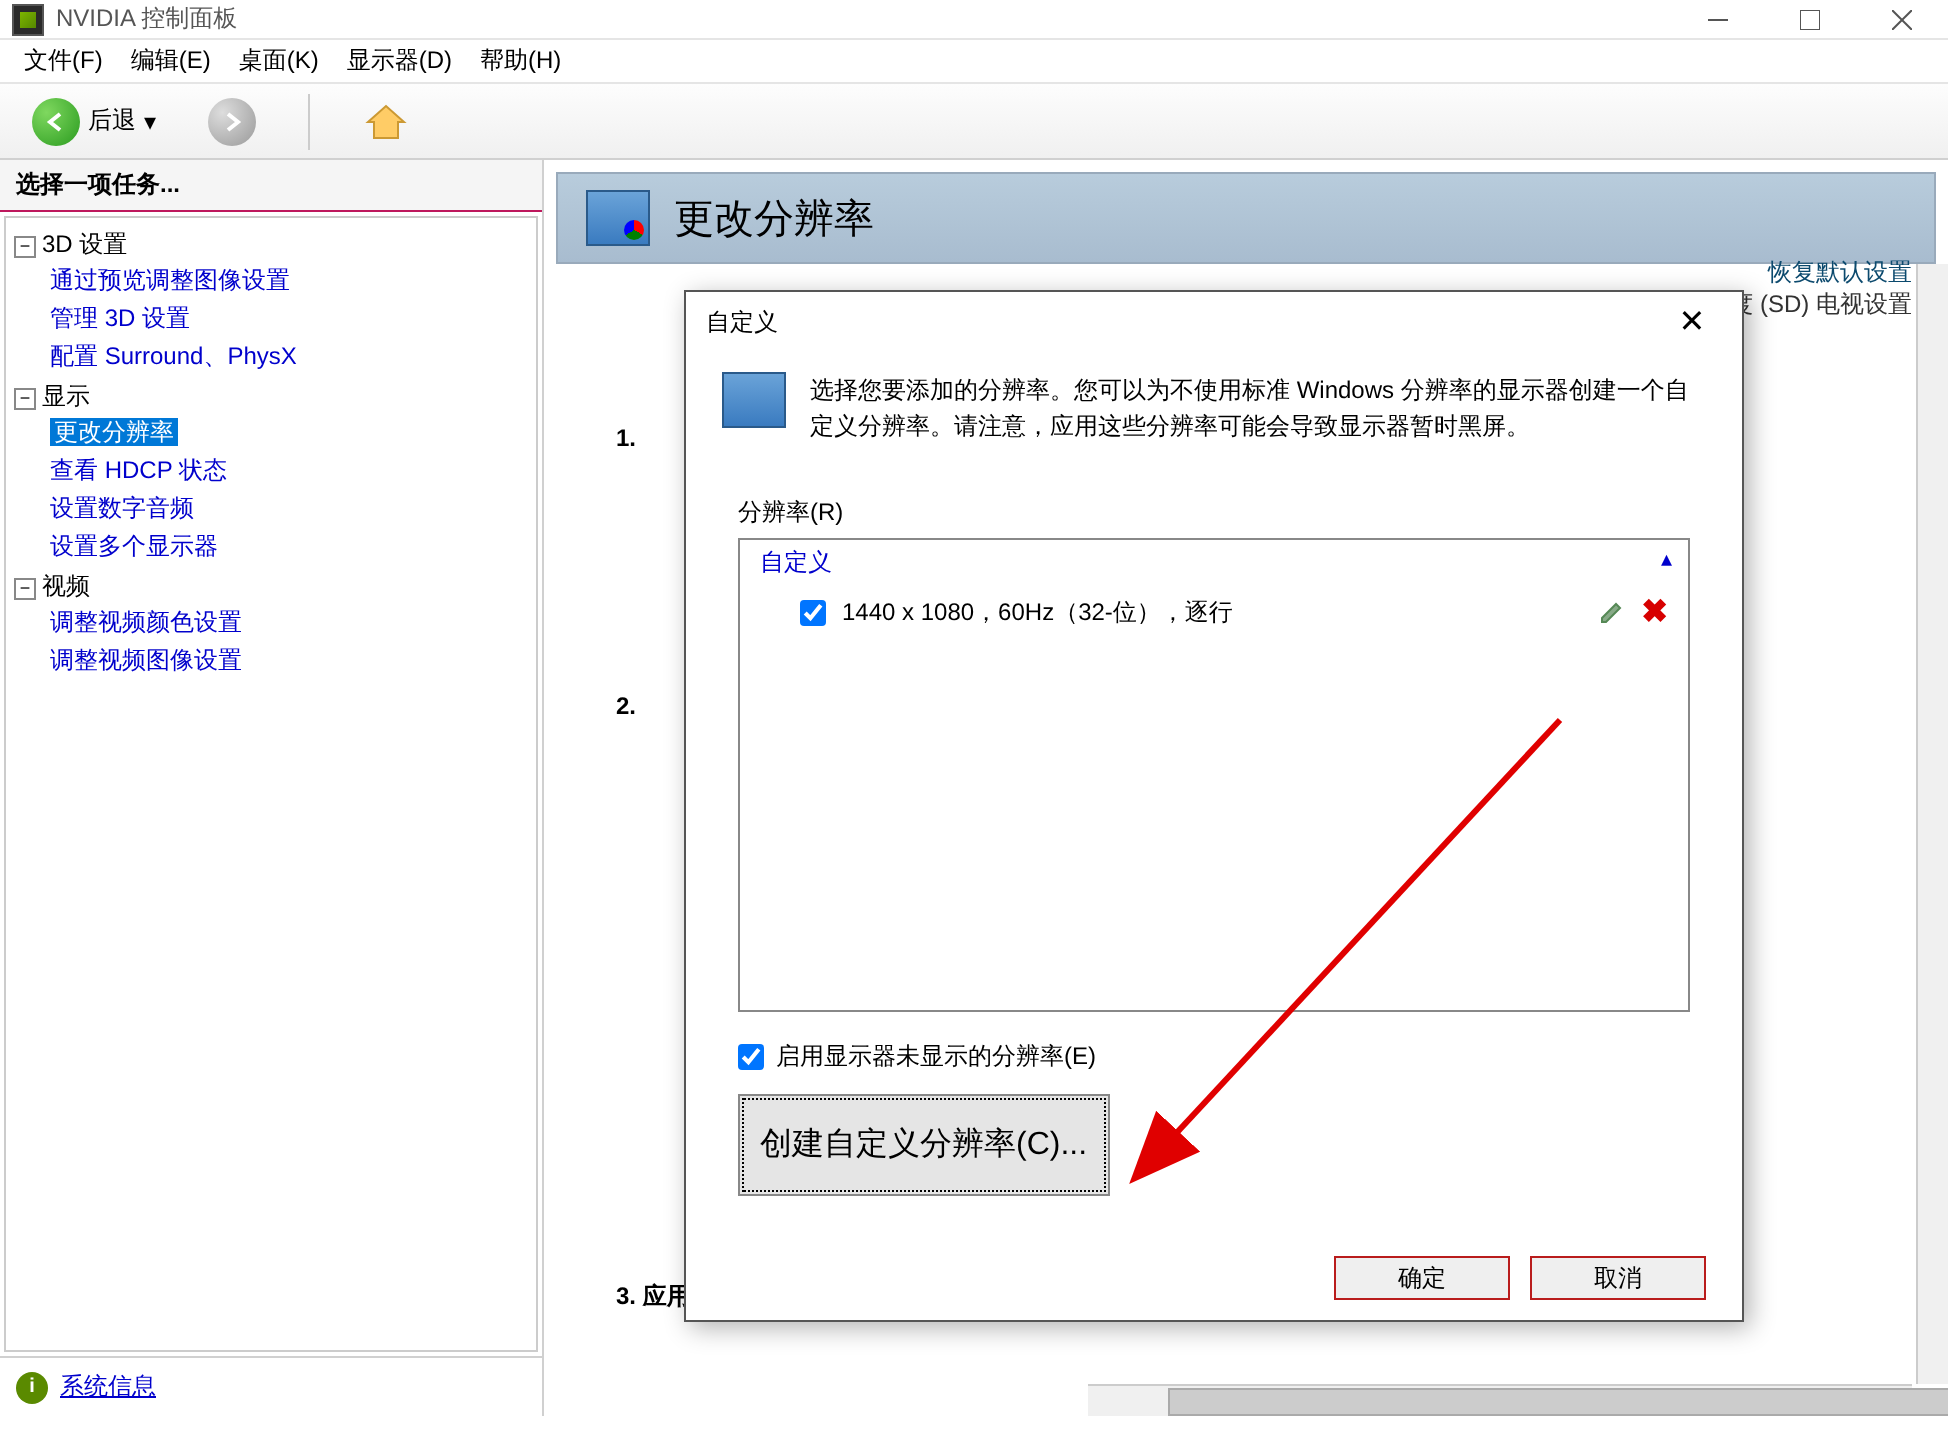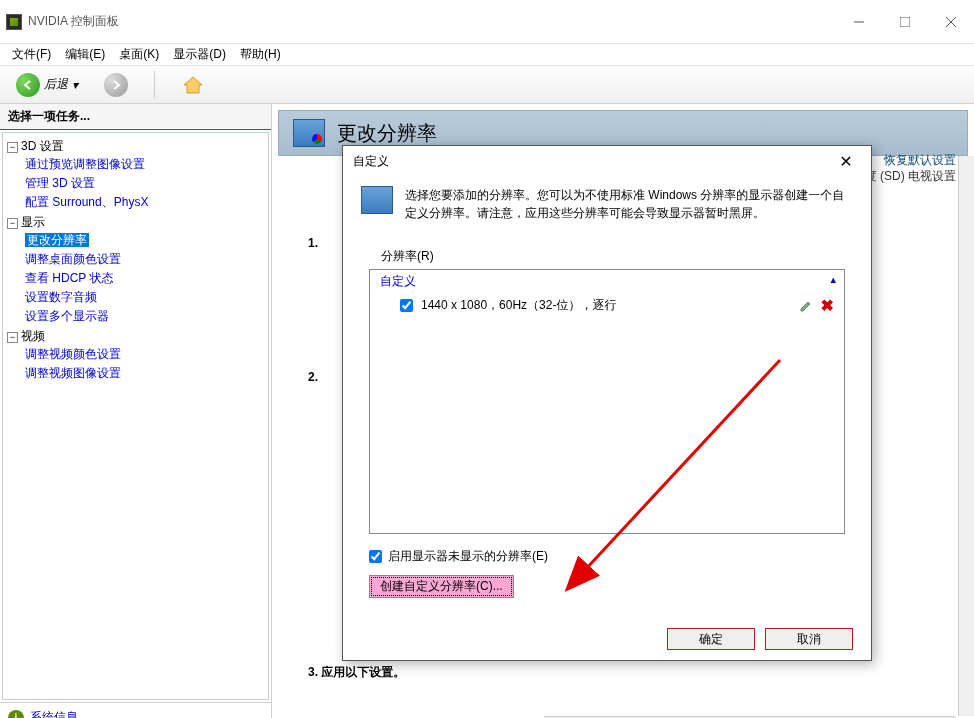--- a/index.html
+++ b/index.html
@@ -1,31 +1,31 @@
 <!DOCTYPE html>
 <html><head>
 <meta charset="utf-8">
 <style>
 * { box-sizing: border-box; margin: 0; padding: 0; }
 body { font-family: "Microsoft YaHei", "SimSun", sans-serif; font-size: 12px; background: #fff; width: 974px; height: 718px; overflow: hidden; position: relative; }
 
 
-.titlebar { height: 44px; background: #fff; border-bottom: 1px solid #e5e5e5; display: flex; align-items: center; padding-left: 6px; }
+.titlebar { height: 20px; background: #fff; border-bottom: 1px solid #e5e5e5; display: flex; align-items: center; padding-left: 6px; }
 .titlebar .app-icon { width: 16px; height: 16px; background: #2a2a2a; border: 1px solid #555; margin-right: 6px; display: flex; align-items: center; justify-content: center; }
 .titlebar .app-icon::after { content: ""; width: 8px; height: 8px; background: linear-gradient(135deg, #7db500, #558800); }
 .titlebar .title-text { color: #555; font-size: 12px; }
 .titlebar .win-controls { margin-left: auto; display: flex; }
 .titlebar .win-btn { width: 46px; height: 30px; display: flex; align-items: center; justify-content: center; color: #555; cursor: pointer; }
 
 
 .menubar { height: 22px; display: flex; align-items: center; padding-left: 12px; gap: 14px; border-bottom: 1px solid #e5e5e5; }
 .menubar .menu-item { color: #000; font-size: 12px; cursor: pointer; }
 
 
-.toolbar { height: 38px; display: flex; align-items: center; padding-left: 12px; gap: 18px; border-bottom: 1px solid #d0d0d0; background: linear-gradient(#fdfdfd, #f0f0f0); font-style: italic; }
+.toolbar { height: 38px; display: flex; align-items: center; padding-left: 12px; gap: 18px; border-bottom: 1px solid #d0d0d0; background: linear-gradient(#fdfdfd, #f0f0f0); }
 .tb-btn { display: flex; align-items: center; gap: 4px; padding: 2px 4px; }
 .tb-circle { width: 24px; height: 24px; border-radius: 50%; background: radial-gradient(circle at 30% 30%, #7fd85f, #2a9b1f); display: flex; align-items: center; justify-content: center; color: #fff; }
 .tb-circle.gray { background: radial-gradient(circle at 30% 30%, #ddd, #999); }
 .tb-sep { width: 1px; height: 28px; background: #ccc; margin: 0 4px; }
 .tb-home { width: 24px; height: 24px; }
 
 
 .main { display: flex; height: calc(718px - 30px - 22px - 38px); }
 .sidebar { width: 272px; border-right: 1px solid #d0d0d0; display: flex; flex-direction: column; }
 .sidebar-header { padding: 4px 8px; font-weight: bold; font-size: 12px; border-bottom: 1px solid #be185d; background: #f5f5f5; }
@@ -53,32 +53,32 @@
 .step-title { font-weight: bold; margin-bottom: 6px; }
 
 
 .modal { position: absolute; left: 342px; top: 145px; width: 530px; height: 516px; background: #fff; border: 1px solid #555; box-shadow: 3px 3px 12px rgba(0,0,0,0.3); display: flex; flex-direction: column; }
 .modal-title { height: 30px; display: flex; align-items: center; padding: 0 10px; font-size: 12px; }
 .modal-title .close { margin-left: auto; width: 30px; text-align: center; cursor: pointer; font-size: 16px; }
 .modal-body { flex: 1; padding: 10px 18px; display: flex; flex-direction: column; }
 .modal-info { display: flex; gap: 12px; margin-bottom: 26px; }
 .modal-info .info-icon-lg { width: 32px; height: 28px; background: linear-gradient(#6aa3d8, #3a7bc0); border: 1px solid #2a5a8a; flex-shrink: 0; }
 .modal-info p { font-size: 12px; line-height: 1.5; }
-.res-label { font-size: 12px; margin-bottom: 4px; margin-left: 20px; }
+.res-label { font-size: 12px; margin-bottom: 4px; margin-left: 8px; }
 .res-list { flex: 1; border: 1px solid #888; margin-left: 8px; margin-right: 8px; overflow: hidden; position: relative; }
 .res-list-header { padding: 3px 10px; color: #0000cc; font-size: 12px; border-bottom: none; }
 .res-collapse { position: absolute; right: 8px; top: 3px; color: #0000cc; font-size: 11px; cursor: pointer; }
 .res-item { padding: 3px 10px 3px 30px; display: flex; align-items: center; gap: 8px; }
 .res-item input[type="checkbox"] { width: 13px; height: 13px; }
 .res-item .res-actions { margin-left: auto; display: flex; gap: 8px; align-items: center; }
 .edit-icon { width: 14px; height: 14px; cursor: pointer; }
 .del-icon { color: #d70000; font-size: 16px; font-weight: bold; cursor: pointer; }
 .check-row { margin: 14px 0 10px 8px; display: flex; align-items: center; gap: 6px; }
 .create-btn-row { margin-left: 8px; margin-bottom: 10px; }
-.create-btn { padding: 2px 10px; border: 1px solid #888; background: #f9a8d4; cursor: pointer; font-size: 12px; outline: 1px dotted #000; outline-offset: -3px; }
+.create-btn { padding: 14px 10px; border: 1px solid #888; background: #e5e5e5; cursor: pointer; font-size: 16px; outline: 1px dotted #000; outline-offset: -3px; }
 .modal-footer { display: flex; justify-content: flex-end; gap: 10px; padding: 10px 18px; }
 .dlg-btn { width: 88px; height: 22px; border: 1px solid #b91c1c; background: #efefef; cursor: pointer; font-size: 12px; }
 
 
 .arrow-svg { position: absolute; left: 420px; top: 320px; width: 400px; height: 300px; pointer-events: none; z-index: 10; }
 
 
 .bottom-scroll { position: absolute; bottom: 0; left: 272px; right: 18px; height: 16px; background: #f0f0f0; border-top: 1px solid #ccc; }
 .bottom-scroll-thumb { position: absolute; left: 40px; width: 420px; height: 14px; top: 1px; background: #ccc; border: 1px solid #aaa; }
 .right-scroll { position: absolute; right: 0; top: 52px; bottom: 16px; width: 16px; background: #f0f0f0; border-left: 1px solid #ccc; }
@@ -152,21 +152,20 @@
         <div class="tree-children">
           <div class="tree-node"><a class="tree-link">通过预览调整图像设置</a></div>
           <div class="tree-node"><a class="tree-link">管理 3D 设置</a></div>
           <div class="tree-node"><a class="tree-link">配置 Surround、PhysX</a></div>
         </div>
       </div>
       <div class="tree-node">
         <span class="tree-toggle">−</span><span class="tree-label">显示</span>
         <div class="tree-children">
           <div class="tree-node"><a class="tree-link selected">更改分辨率</a></div>
-          <div class="tree-node"><a class="tree-link">调整桌面颜色设置</a></div>
           <div class="tree-node"><a class="tree-link">查看 HDCP 状态</a></div>
           <div class="tree-node"><a class="tree-link">设置数字音频</a></div>
           <div class="tree-node"><a class="tree-link">设置多个显示器</a></div>
         </div>
       </div>
       <div class="tree-node">
         <span class="tree-toggle">−</span><span class="tree-label">视频</span>
         <div class="tree-children">
           <div class="tree-node"><a class="tree-link">调整视频颜色设置</a></div>
           <div class="tree-node"><a class="tree-link">调整视频图像设置</a></div>

